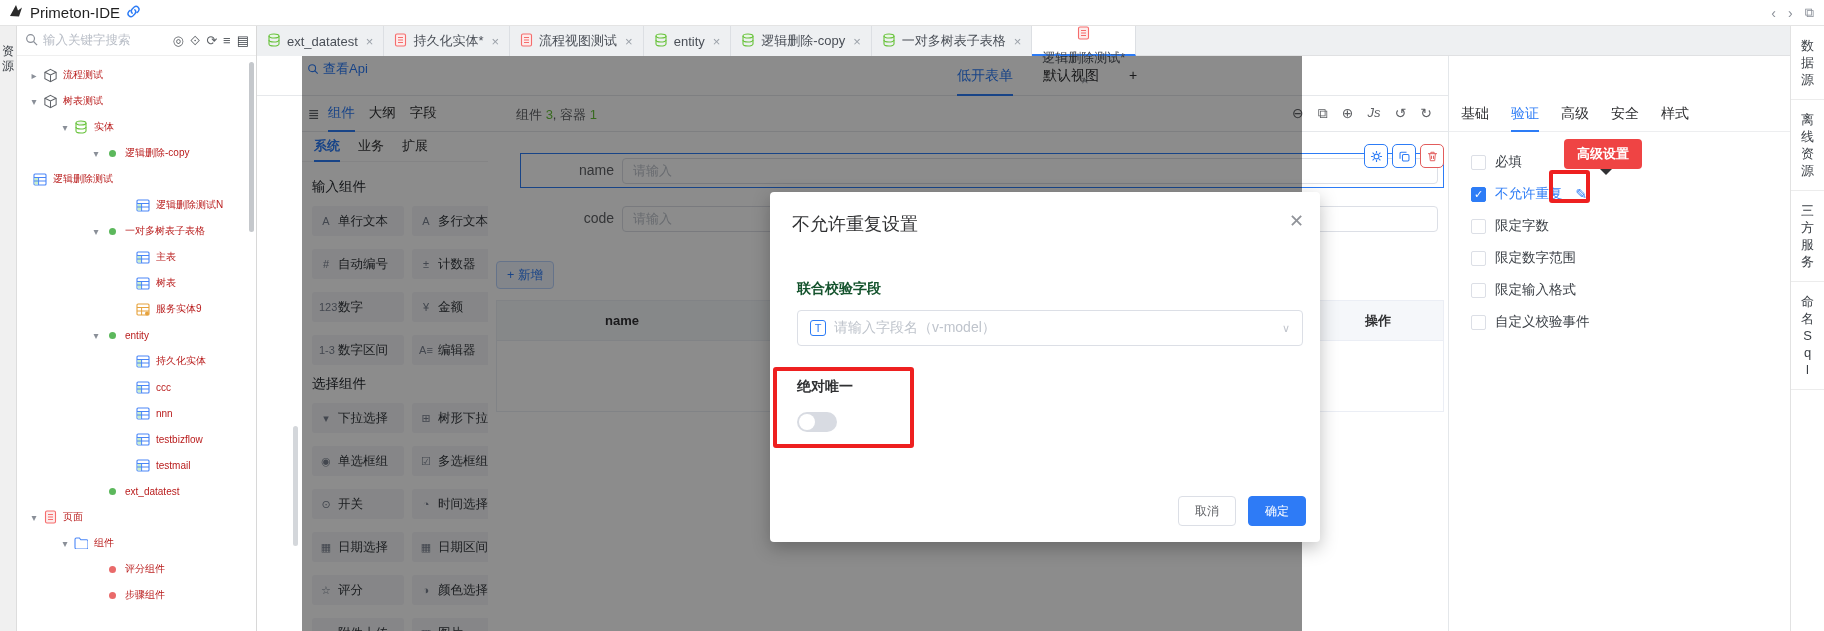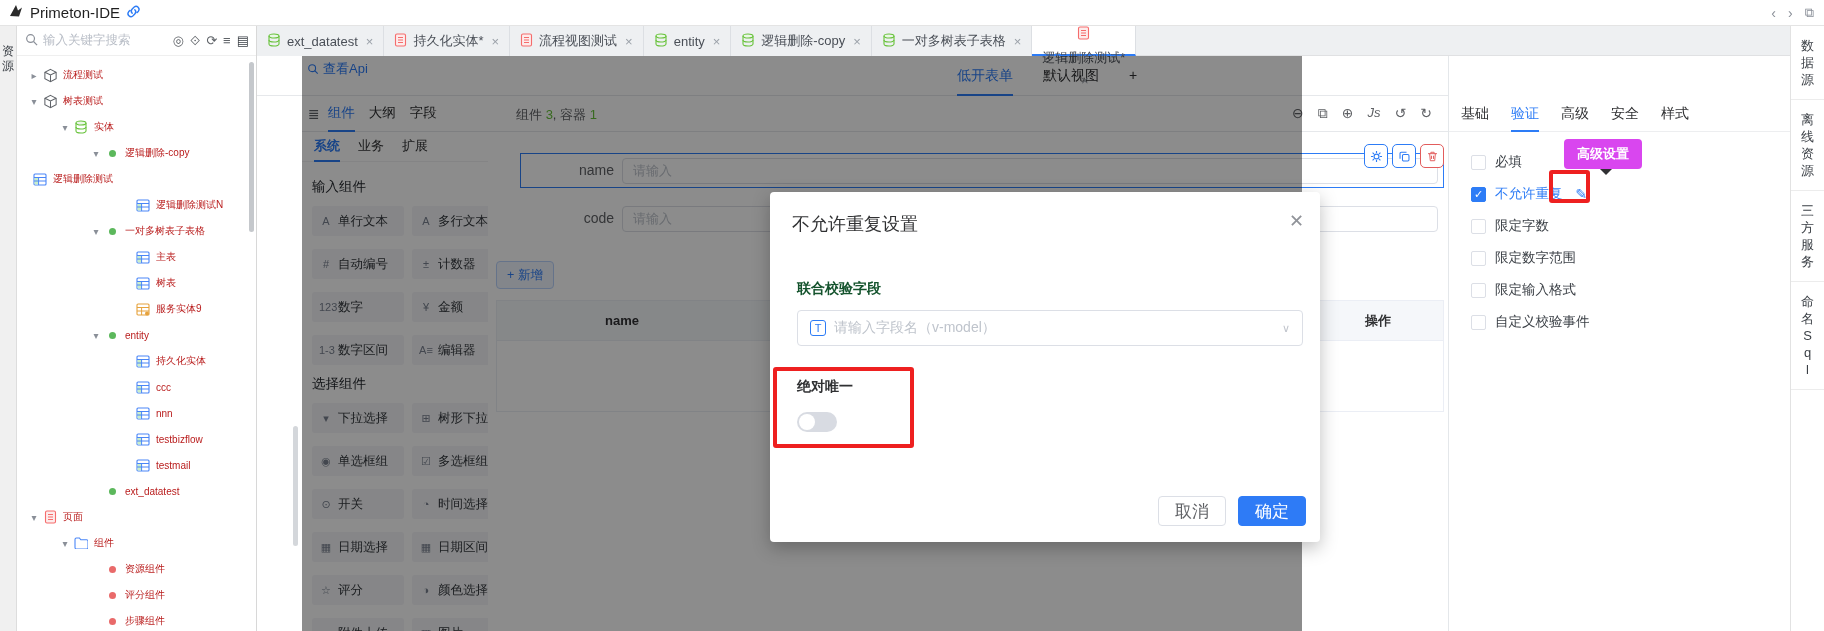--- a/index.html
+++ b/index.html
@@ -127,26 +127,26 @@
     border-radius:4px; display:flex; align-items:center; padding:0 12px; gap:8px; cursor:pointer;}
   #modal .mselect .tico { width:16px; height:16px; border:1px solid #2d7cf6; border-radius:3px; color:#2d7cf6;
     font-size:11px; line-height:14px; text-align:center; flex:0 0 16px;}
   #modal .mselect .ph { color:#bfc4cc; font-size:14px; flex:1 1 auto;}
   #modal .mselect .chev { color:#c0c4cc; font-size:11px;}
   #modal .hlbox { position:absolute; left:3px; top:175px; width:141px; height:81px; border:4px solid #ee2020; border-radius:3px; z-index:31; pointer-events:none;}
   #modal .ulabel { position:absolute; left:27px; top:186px; font-size:14px; color:#303133; font-weight:bold;}
   #modal .switch { position:absolute; left:27px; top:220px; width:40px; height:20px; background:#d8dbe2; border-radius:10px; cursor:pointer;}
   #modal .switch .knob { position:absolute; left:2px; top:2px; width:16px; height:16px; background:#fff; border-radius:50%;}
   #modal .mfooter { position:absolute; right:14px; bottom:16px; display:flex; gap:12px;}
-  .btn { height:30px; padding:0 16px; border-radius:4px; font-size:17px; display:flex; align-items:center; cursor:pointer;}
+  .btn { height:30px; padding:0 16px; border-radius:4px; font-size:12px; display:flex; align-items:center; cursor:pointer;}
   .btn.plain { background:#fff; border:1px solid #dcdfe6; color:#606266;}
   .btn.primary { background:#2e7bf6; border:1px solid #2e7bf6; color:#fff;}
 
   #tooltip { position:absolute; left:1564px; top:139px; height:30px; line-height:30px; padding:0 13px;
-    background:#d946ef; color:#fff; font-size:13px; border-radius:4px; z-index:40; font-weight:bold;}
+    background:#ef4444; color:#fff; font-size:13px; border-radius:4px; z-index:40; font-weight:bold;}
   #tooltip .caret { position:absolute; left:36px; top:100%; width:0; height:0;
     border:6px solid transparent; border-top-color:#303133;}
   #redbox-pencil { position:absolute; left:1549px; top:170px; width:41px; height:33px;
     border:4px solid #ee2020; border-radius:3px; z-index:26; pointer-events:none;}
 </style>
 </head>
 <body>
 
 <div id="titlebar">
   <span>
@@ -373,27 +373,20 @@
             <path d="M1 2.5C1 1.7 1.6 1 2.4 1h3l1.4 1.8h5.8c.8 0 1.4.7 1.4 1.5v6.2c0 .8-.6 1.5-1.4 1.5H2.4C1.6 12 1 11.3 1 10.5z" fill="#fff" stroke="#4a86f7" stroke-width="1.1"></path>
           </svg>
         </span>
       <span class="tlabel">组件</span>
     </div>
       <div class="trow" style="padding-left:72px">
       <span class="arr"></span>
       <span class="ticon">
           <span class="dot" style="background:#e96a6a"></span>
         </span>
-      <span class="tlabel">资源组件</span>
-    </div>
-      <div class="trow" style="padding-left:72px">
-      <span class="arr"></span>
-      <span class="ticon">
-          <span class="dot" style="background:#e96a6a"></span>
-        </span>
       <span class="tlabel">评分组件</span>
     </div>
       <div class="trow" style="padding-left:72px">
       <span class="arr"></span>
       <span class="ticon">
           <span class="dot" style="background:#e96a6a"></span>
         </span>
       <span class="tlabel">步骤组件</span>
     </div>
     </div>

